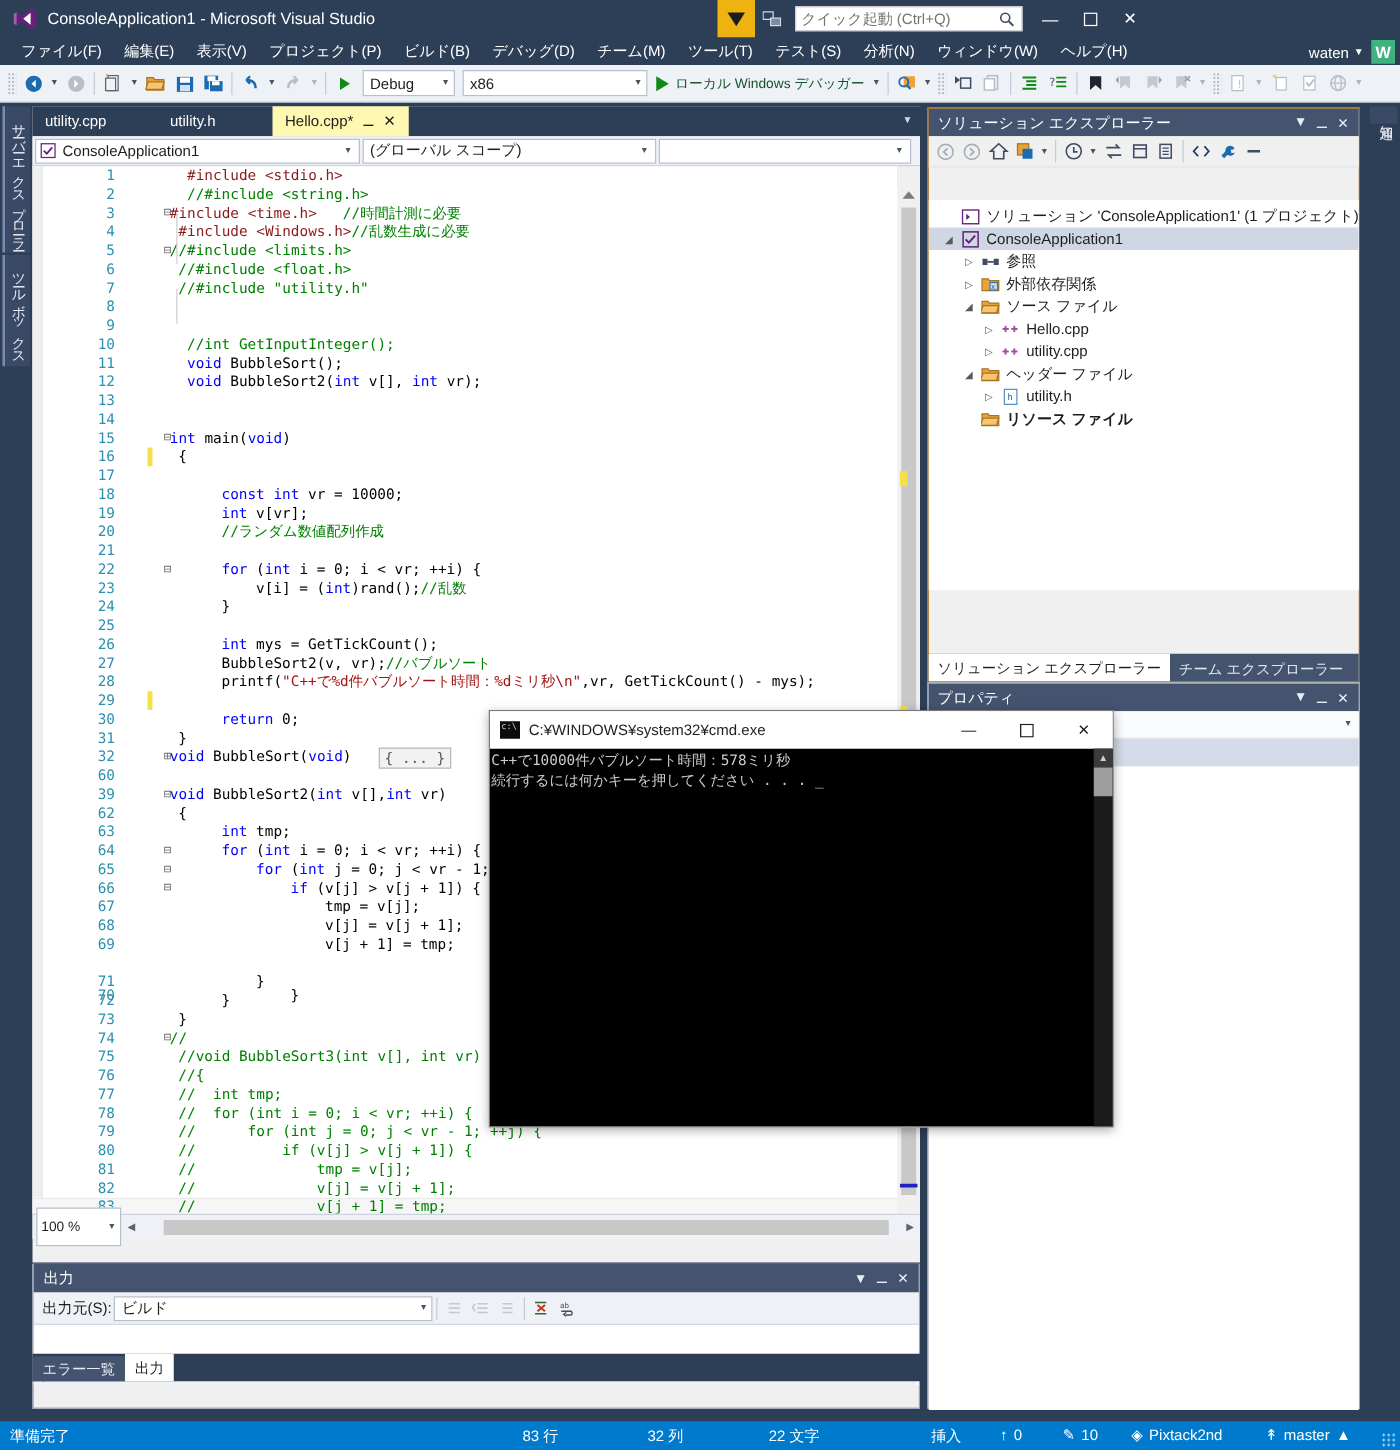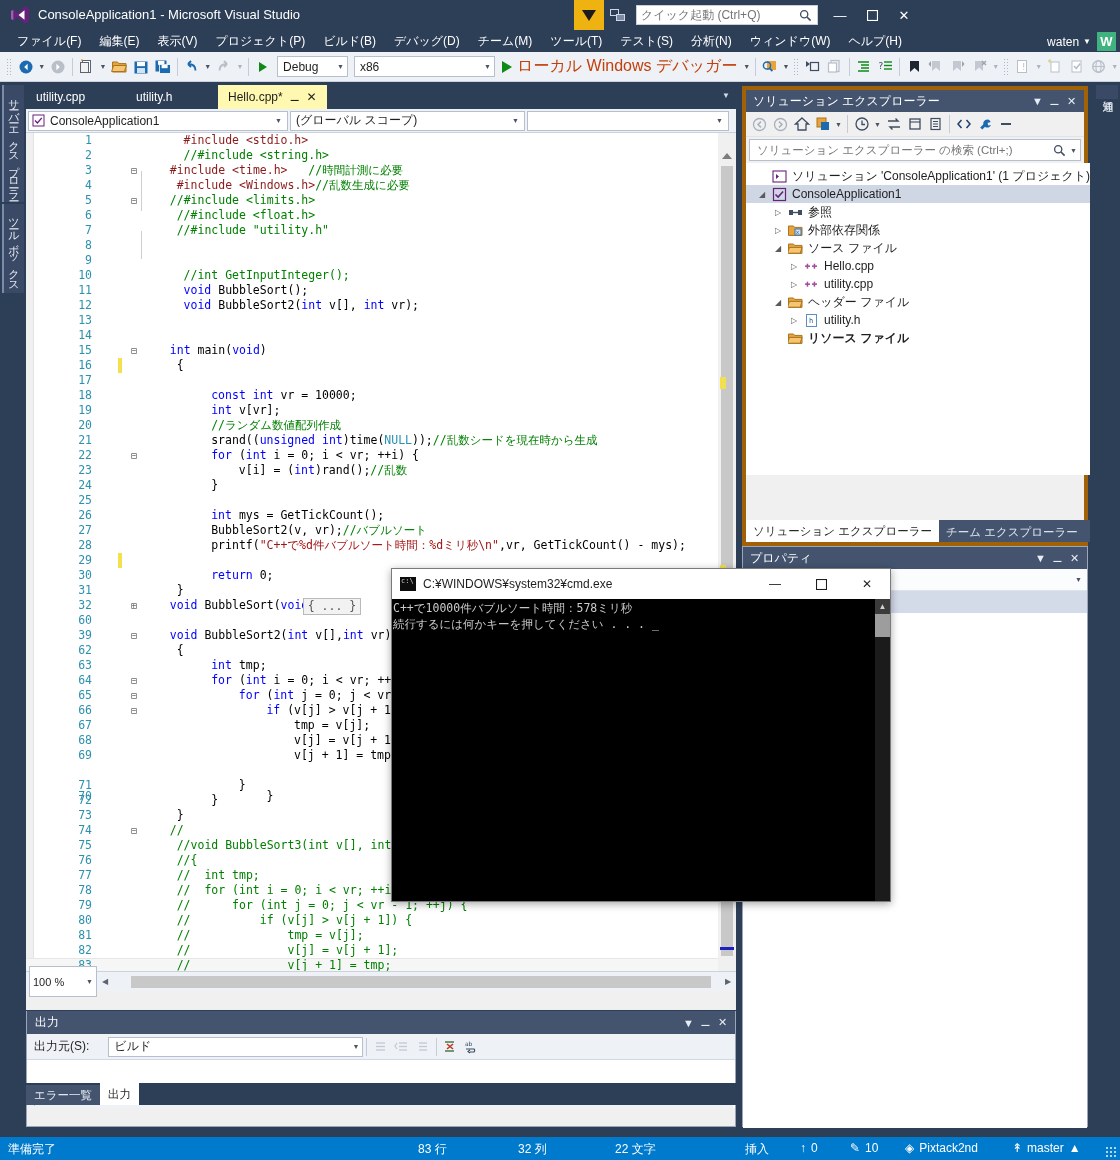--- a/index.html
+++ b/index.html
@@ -45,21 +45,21 @@
   .tbsep { width:1px; height:18px; background:#c4ccd9; margin:0 3px; }
   .caret { font-size:7px; color:#4a5463; width:11px; text-align:center; }
   .caret.dim { color:#adb4bf; }
   .combo { height:21px; background:#ffffff; border:1px solid #b6bfcd; display:flex; align-items:center; justify-content:space-between;
            font-size:12px; padding:0 3px 0 5px; margin:0 3px; }
   .combo .cv { color:#1e1e1e; white-space:nowrap; overflow:hidden; }
   .combo .ca { font-size:7px; color:#4a5463; padding-left:4px; }
   .runbtn { display:flex; align-items:center; height:23px; padding:0 4px; }
   .tri-green { width:0;height:0;border-top:6px solid transparent;border-bottom:6px solid transparent;border-left:10px solid #0e8a16; margin-right:5px; }
   .tri-green.sm { border-top-width:5px;border-bottom-width:5px;border-left-width:8px; }
-  .runlabel { font-size:16px; color:#c2410c; white-space:nowrap; }
+  .runlabel { font-size:11px; color:#14532d; white-space:nowrap; }
 
   
   .leftdock { position:absolute; left:0; top:83px; width:26px; height:1044px; background:#2d3e57; }
   .vtab { width:22px; margin:2px 0 0 2px; background:#3a4a66; color:#e6ebf4; font-size:11px;
           writing-mode:vertical-rl; text-orientation:mixed; padding:7px 3px; white-space:nowrap; }
   .vtab.ul { border-left:2px solid #7b8bab; }
 
   
   .rightdock { position:absolute; left:1094px; top:83px; width:26px; height:1044px; background:#2d3e57; }
 
@@ -78,21 +78,21 @@
   .navcombo .nc { font-size:7px; color:#4a5463; padding:0 3px; }
   .nav-ico { width:13px; height:13px; margin-right:3px; flex:none; }
 
   .codepane { position:absolute; left:0; top:48px; width:710px; height:838px; background:#ffffff; overflow:hidden; }
   .gutter-bar { position:absolute; left:0; top:0; width:8px; height:838px; background:#f0f0f0; border-right:1px solid #e3e3e3; }
   .codelines { position:absolute; left:0; top:0; font-family:"DejaVu Sans Mono","Liberation Mono",monospace; font-size:11.5px; line-height:15px; }
   .ln-row { height:15px; position:relative; white-space:pre; }
   .ln-row .marginbar { position:absolute; left:92px; width:4px; height:15px; }
   .ln-num { position:absolute; left:38px; width:28px; text-align:right; color:#2b91af; }
   .ln-glyph { position:absolute; left:102px; width:12px; text-align:center; color:#6b6b6b; font-size:10px; }
-  .ln-code { position:absolute; left:130px; color:#000000; }
+  .ln-code { position:absolute; left:96px; color:#000000; }
   .ln-row.current { background:#f6f6f6; box-shadow: inset 0 1px 0 #e6e6e6, inset 0 -1px 0 #e6e6e6; }
   .k { color:#0000ff; }
   .pp { color:#8b1a1a; }
   .str { color:#a31515; }
   .cm { color:#008000; }
   .ty { color:#2b91af; }
   .collapsed { border:1px solid #b9b9b9; background:#f2f2f2; color:#555; padding:0 4px; }
 
   .vbar-indent { position:absolute; width:1px; background:#cfcfcf; }
 
@@ -102,21 +102,21 @@
   .v-thumb { position:absolute; left:3px; width:12px; background:#c8c8c8; }
   .v-mark { position:absolute; left:2px; width:6px; height:12px; background:#f3e04d; }
   .v-blue { position:absolute; left:2px; width:14px; height:3px; background:#2020c0; }
   .h-scrollrow { position:absolute; left:0; top:886px; width:710px; height:20px; background:#eef1f6; border-top:1px solid #cbd2dd; display:flex; align-items:center; }
   .zoomcombo { width:68px; height:31px; background:#ffffff; border:1px solid #b6bfcd; font-size:11px; display:flex; align-items:center; justify-content:space-between; padding:0 3px; margin-left:3px; }
   .h-track { flex:1; height:18px; margin:0 2px; position:relative; }
   .h-thumb { position:absolute; left:16px; top:3px; height:12px; width:580px; background:#c8c8c8; }
   .arrow { width:16px; text-align:center; font-size:8px; color:#5c6470; }
 
   
-  .se { position:absolute; left:742px; top:86px; width:346px; height:460px; background:#f0f0f0; border:4px solid #a16207; }
+  .se { position:absolute; left:742px; top:86px; width:346px; height:460px; background:#f0f0f0; border:1px solid #a16207; }
   .panel-head { height:22px; background:#44546f; color:#ffffff; display:flex; align-items:center; padding:0 4px 0 7px; font-size:12px; }
   .panel-head .ph-title { flex:1; white-space:nowrap; }
   .ph-btn { width:17px; text-align:center; font-size:11px; color:#e8edf6; }
   .se-toolbar { height:25px; background:#f0f0f0; display:flex; align-items:center; padding-left:3px; border-bottom:1px solid #dfe3ea; }
   .se-tb { width:21px; height:21px; display:flex; align-items:center; justify-content:center; }
   .se-search { height:22px; margin:2px 3px; background:#ffffff; border:1px solid #b6bfcd; display:flex; align-items:center; padding:0 3px 0 5px; }
   .se-search input { flex:1; border:0; outline:0; font-size:11.5px; color:#6d6d6d; background:transparent;
                      font-family:"Liberation Sans",sans-serif; }
   .se-tree { position:absolute; left:0; top:73px; width:344px; height:312px; background:#ffffff; overflow:hidden; padding-top:4px; }
   .tr { height:18px; display:flex; align-items:center; font-size:12px; white-space:nowrap; }
@@ -144,21 +144,21 @@
   .console-text { position:absolute; left:1px; top:1px; color:#cccccc; font-family:"DejaVu Sans Mono","Liberation Mono",monospace;
                   font-size:11.5px; line-height:16px; white-space:pre; }
   .console-scroll { position:absolute; right:0; top:30px; width:15px; height:302px; background:#1b1b1b; }
   .cs-up { height:15px; background:#3b3b3b; color:#d0d0d0; font-size:8px; display:flex; align-items:center; justify-content:center; }
   .cs-thumb { height:23px; background:#9d9d9d; }
 
   
   .output { position:absolute; left:26px; top:1011px; width:710px; height:116px; background:#f0f0f0; border:1px solid #9ba6b8; border-top:none; }
   .out-head { height:23px; background:#44546f; color:#ffffff; display:flex; align-items:center; padding:0 4px 0 8px; font-size:12px; }
   .out-toolbar { height:26px; background:#eef1f6; display:flex; align-items:center; padding-left:7px; border-bottom:1px solid #d3d9e4; }
-  .out-label { font-size:12px; margin-right:19px; white-space:nowrap;text-align:right; }
+  .out-label { font-size:12px; margin-right:2px; white-space:nowrap;text-align:right; }
   .out-combo { width:255px; height:20px; background:#ffffff; border:1px solid #b6bfcd; display:flex; align-items:center; justify-content:space-between; font-size:12px; padding:0 3px 0 5px; }
   .out-body { background:#ffffff; height:48px; position:relative; }
   .out-hscroll { position:absolute; left:0; bottom:0; width:706px; height:14px; background:#eef1f6; }
   .out-tabs { position:absolute; left:26px; top:1083px; width:710px; height:22px; background:#2d3e57; display:flex; align-items:flex-end; }
   .out-tab { height:20px; display:flex; align-items:center; padding:0 8px; font-size:11.5px; color:#e6ebf4; background:#44546f; }
   .out-tab.active { background:#ffffff; color:#1e1e1e; height:22px; }
 
   
   .status { position:absolute; left:0; top:1137px; width:1120px; height:23px; background:#007acc; color:#ffffff; font-size:12px; }
   .st { position:absolute; top:4px; white-space:nowrap; display:flex; align-items:center; }
@@ -479,21 +479,21 @@
           <div class="ln-row" style="top: 150px; position: absolute; width: 700px;"><span class="ln-num">11</span><span class="ln-code" style="padding-left:27.6px"><span class="k">void</span> BubbleSort();</span></div>
           <div class="ln-row" style="top: 165px; position: absolute; width: 700px;"><span class="ln-num">12</span><span class="ln-code" style="padding-left:27.6px"><span class="k">void</span> BubbleSort2(<span class="k">int</span> v[], <span class="k">int</span> vr);</span></div>
           <div class="ln-row" style="top: 180px; position: absolute; width: 700px;"><span class="ln-num">13</span><span class="ln-code" style="padding-left:0px"></span></div>
           <div class="ln-row" style="top: 195px; position: absolute; width: 700px;"><span class="ln-num">14</span><span class="ln-code" style="padding-left:0px"></span></div>
           <div class="ln-row" style="top: 210px; position: absolute; width: 700px;"><span class="ln-num">15</span><span class="ln-glyph">⊟</span><span class="ln-code" style="padding-left:13.8px"><span class="k">int</span> main(<span class="k">void</span>)</span></div>
           <div class="ln-row" style="top: 225px; position: absolute; width: 700px;"><span class="marginbar" style="background:#f3e04d"></span><span class="ln-num">16</span><span class="ln-code" style="padding-left:20.700000000000003px">{</span></div>
           <div class="ln-row" style="top: 240px; position: absolute; width: 700px;"><span class="ln-num">17</span><span class="ln-code" style="padding-left:0px"></span></div>
           <div class="ln-row" style="top: 255px; position: absolute; width: 700px;"><span class="ln-num">18</span><span class="ln-code" style="padding-left:55.2px"><span class="k">const</span> <span class="k">int</span> vr = 10000;</span></div>
           <div class="ln-row" style="top: 270px; position: absolute; width: 700px;"><span class="ln-num">19</span><span class="ln-code" style="padding-left:55.2px"><span class="k">int</span> v[vr];</span></div>
           <div class="ln-row" style="top: 285px; position: absolute; width: 700px;"><span class="ln-num">20</span><span class="ln-code" style="padding-left:55.2px"><span class="cm">//ランダム数値配列作成</span></span></div>
-          <div class="ln-row" style="top: 300px; position: absolute; width: 700px;"><span class="ln-num">21</span><span class="ln-code" style="padding-left:55.2px">srand((<span class="k">unsigned</span> <span class="k">int</span>)time(<span class="ty">NULL</span>));<span class="cm">//乱数シードを現在時から生成</span></span></div>
+          <div class="ln-row" style="top: 300px; position: absolute; width: 700px;"><span class="ln-num">21</span></div>
           <div class="ln-row" style="top: 315px; position: absolute; width: 700px;"><span class="ln-num">22</span><span class="ln-glyph">⊟</span><span class="ln-code" style="padding-left:55.2px"><span class="k">for</span> (<span class="k">int</span> i = 0; i &lt; vr; ++i) {</span></div>
           <div class="ln-row" style="top: 330px; position: absolute; width: 700px;"><span class="ln-num">23</span><span class="ln-code" style="padding-left:82.80000000000001px">v[i] = (<span class="k">int</span>)rand();<span class="cm">//乱数</span></span></div>
           <div class="ln-row" style="top: 345px; position: absolute; width: 700px;"><span class="ln-num">24</span><span class="ln-code" style="padding-left:55.2px">}</span></div>
           <div class="ln-row" style="top: 360px; position: absolute; width: 700px;"><span class="ln-num">25</span><span class="ln-code" style="padding-left:0px"></span></div>
           <div class="ln-row" style="top: 375px; position: absolute; width: 700px;"><span class="ln-num">26</span><span class="ln-code" style="padding-left:55.2px"><span class="k">int</span> mys = GetTickCount();</span></div>
           <div class="ln-row" style="top: 390px; position: absolute; width: 700px;"><span class="ln-num">27</span><span class="ln-code" style="padding-left:55.2px">BubbleSort2(v, vr);<span class="cm">//バブルソート</span></span></div>
           <div class="ln-row" style="top: 405px; position: absolute; width: 700px;"><span class="ln-num">28</span><span class="ln-code" style="padding-left:55.2px">printf(<span class="str">"C++で%d件バブルソート時間：%dミリ秒\n"</span>,vr, GetTickCount() - mys);</span></div>
           <div class="ln-row" style="top: 420px; position: absolute; width: 700px;"><span class="marginbar" style="background:#f3e04d"></span><span class="ln-num">29</span><span class="ln-code" style="padding-left:0px"></span></div>
           <div class="ln-row" style="top: 435px; position: absolute; width: 700px;"><span class="ln-num">30</span><span class="ln-code" style="padding-left:55.2px"><span class="k">return</span> 0;</span></div>
           <div class="ln-row" style="top: 450px; position: absolute; width: 700px;"><span class="ln-num">31</span><span class="ln-code" style="padding-left:20.700000000000003px">}</span></div>
@@ -627,30 +627,20 @@
             <rect x="3" y="9" width="5" height="3" fill="#1c6bb0" transform="rotate(-45 6 10)"></rect>
           </svg>
         </div>
       <div class="se-tb">
           <svg width="16" height="16" viewBox="0 0 16 16">
             <rect x="3" y="7" width="10" height="2" fill="#3f4c63"></rect>
           </svg>
         </div>
     </div>
 
-    <div class="se-search">
-      <input type="text" placeholder="ソリューション エクスプローラー の検索 (Ctrl+;)" style="">
-      <span>
-        <svg width="13" height="13" viewBox="0 0 13 13">
-            <circle cx="5.2" cy="5.2" r="3.6" fill="none" stroke="#3f4c63" stroke-width="1.3"></circle>
-            <line x1="8" y1="8" x2="11.6" y2="11.6" stroke="#3f4c63" stroke-width="1.6"></line>
-          </svg>
-      </span>
-      <span style="font-size:7px;color:#4a5463;padding-left:4px">▼</span>
-    </div>
 
     <div class="se-tree" id="se-tree">
         <div class="tr" style="padding-left: 8px;">
           <span class="tw"></span>
           <span class="ti">
             <svg width="15" height="15" viewBox="0 0 15 15">
               <rect x="1" y="2" width="13" height="11" fill="none" stroke="#68217a" stroke-width="1.1"></rect>
               <path d="M4 5 l3 2.5 l-3 2.5 z" fill="#68217a"></path>
             </svg>
           </span>

